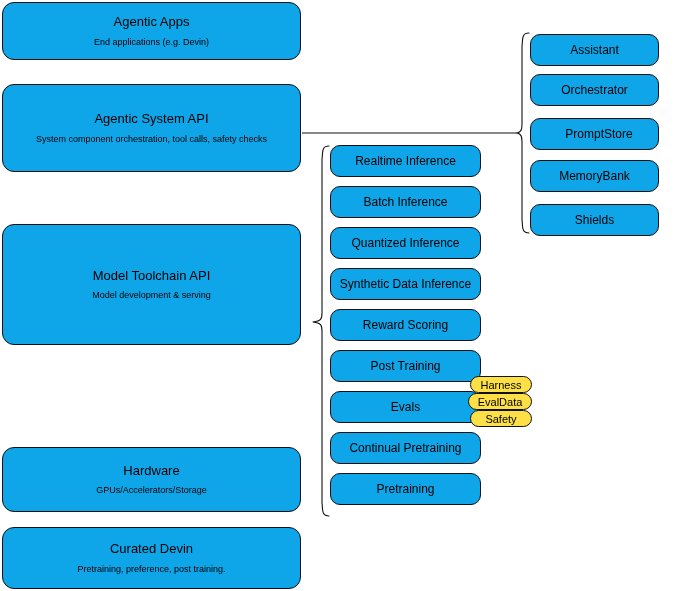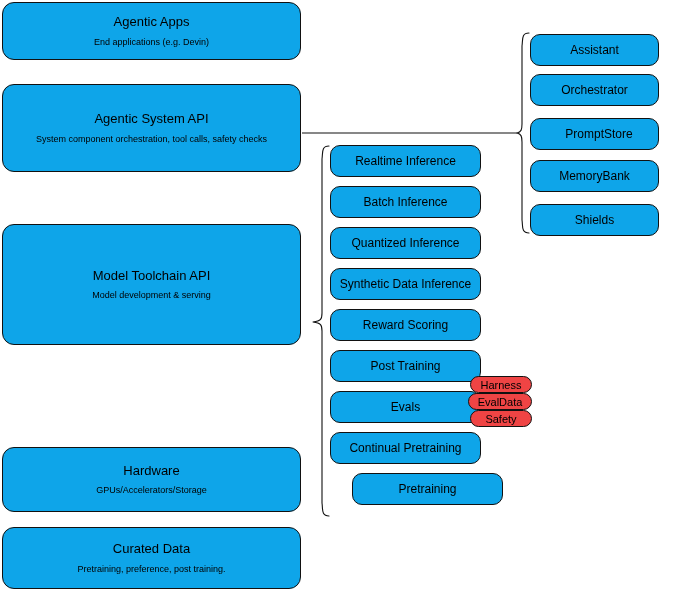--- a/index.html
+++ b/index.html
@@ -62,21 +62,21 @@
     width: 129px;
     height: 32px;
     border-radius: 10px;
     font-size: 12px;
   }
   
   .pill {
     position: absolute;
     box-sizing: border-box;
     border: 1px solid #111111;
-    background: #ef4444;
+    background: #fde047;
     border-radius: 999px;
     height: 17px;
     display: flex;
     align-items: center;
     justify-content: center;
     font-size: 11px;
     z-index: 5;
   }
 
   
@@ -143,21 +143,21 @@
     <div class="layer-sub">Model development &amp; serving</div>
   </div>
 
 
   <div class="box layer-card" style="top:447px; height:65px;">
     <div class="layer-title">Hardware</div>
     <div class="layer-sub">GPUs/Accelerators/Storage</div>
   </div>
 
   <div class="box layer-card" style="top:527px; height:62px;">
-    <div class="layer-title">Curated Data</div>
+    <div class="layer-title">Curated Devin</div>
     <div class="layer-sub">Pretraining, preference, post training.</div>
   </div>
 
   <div class="box mid-item" style="top:145px;">
     <span>Realtime Inference</span>
   </div>
   <div class="box mid-item" style="top:186px;">
     <span>Batch Inference</span>
   </div>
   <div class="box mid-item" style="top:227px;">
@@ -171,21 +171,21 @@
   </div>
   <div class="box mid-item" style="top:350px;">
     <span>Post Training</span>
   </div>
   <div class="box mid-item" style="top:391px;">
     <span>Evals</span>
   </div>
   <div class="box mid-item" style="top:432px;">
     <span>Continual Pretraining</span>
   </div>
-  <div class="box mid-item" style="top:473px;margin-left:22px;">
+  <div class="box mid-item" style="top:473px;">
     <span>Pretraining</span>
   </div>
 
   <div class="pill" style="left:470px; top:376px; width:62px;">
     <span>Harness</span>
   </div>
   <div class="pill" style="left:468px; top:393px; width:64px;">
     <span>EvalData</span>
   </div>
   <div class="pill" style="left:470px; top:410px; width:62px;">

